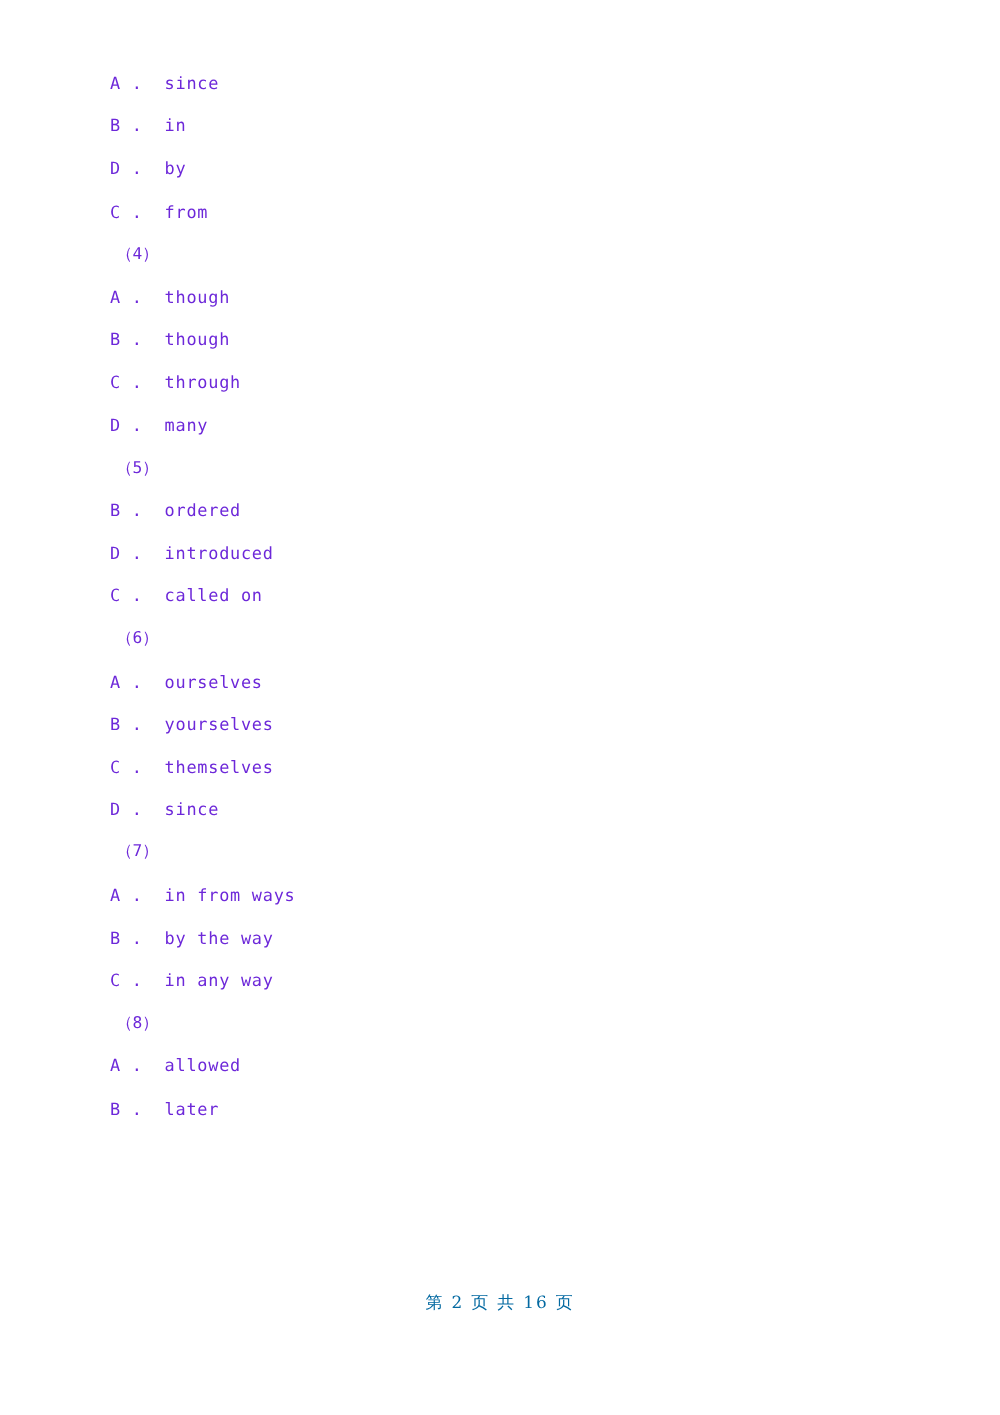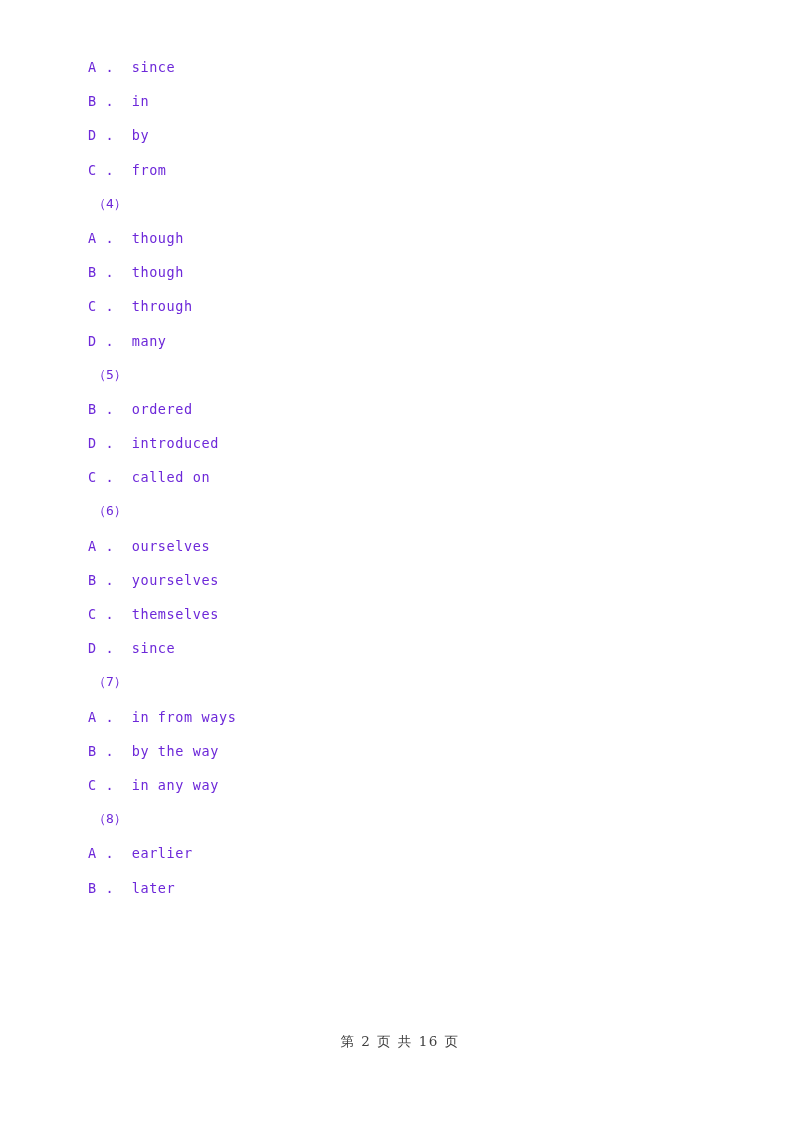--- a/index.html
+++ b/index.html
@@ -63,21 +63,21 @@
   }
 
   .footer {
     position: absolute;
     left: 0;
     top: 1033px;
     width: 800px;
     text-align: center;
     font-family: "DejaVu Serif", "Liberation Serif", serif;
     font-size: 13.5px;
-    color: #404040;
+    color: #0369a1;
     letter-spacing: 1.5px;
   }
 </style>
 </head>
 <body>
 
 <div class="page">
 
   <div class="content">
       <div class="line option"><span class="opt-letter">A</span><span class="opt-sep"> .</span><span class="opt-gap">  </span><span class="opt-text">since</span></div>
@@ -96,19 +96,19 @@
       <div class="line qnum">（6）</div>
       <div class="line option"><span class="opt-letter">A</span><span class="opt-sep"> .</span><span class="opt-gap">  </span><span class="opt-text">ourselves</span></div>
       <div class="line option"><span class="opt-letter">B</span><span class="opt-sep"> .</span><span class="opt-gap">  </span><span class="opt-text">yourselves</span></div>
       <div class="line option"><span class="opt-letter">C</span><span class="opt-sep"> .</span><span class="opt-gap">  </span><span class="opt-text">themselves</span></div>
       <div class="line option"><span class="opt-letter">D</span><span class="opt-sep"> .</span><span class="opt-gap">  </span><span class="opt-text">since</span></div>
       <div class="line qnum">（7）</div>
       <div class="line option"><span class="opt-letter">A</span><span class="opt-sep"> .</span><span class="opt-gap">  </span><span class="opt-text">in from ways</span></div>
       <div class="line option"><span class="opt-letter">B</span><span class="opt-sep"> .</span><span class="opt-gap">  </span><span class="opt-text">by the way</span></div>
       <div class="line option"><span class="opt-letter">C</span><span class="opt-sep"> .</span><span class="opt-gap">  </span><span class="opt-text">in any way</span></div>
       <div class="line qnum">（8）</div>
-      <div class="line option"><span class="opt-letter">A</span><span class="opt-sep"> .</span><span class="opt-gap">  </span><span class="opt-text">earlier</span></div>
+      <div class="line option"><span class="opt-letter">A</span><span class="opt-sep"> .</span><span class="opt-gap">  </span><span class="opt-text">allowed</span></div>
       <div class="line option"><span class="opt-letter">B</span><span class="opt-sep"> .</span><span class="opt-gap">  </span><span class="opt-text">later</span></div>
     </div>
 
   <div class="footer">第 2 页 共 16 页</div>
 
 </div>
 
 </body></html>

